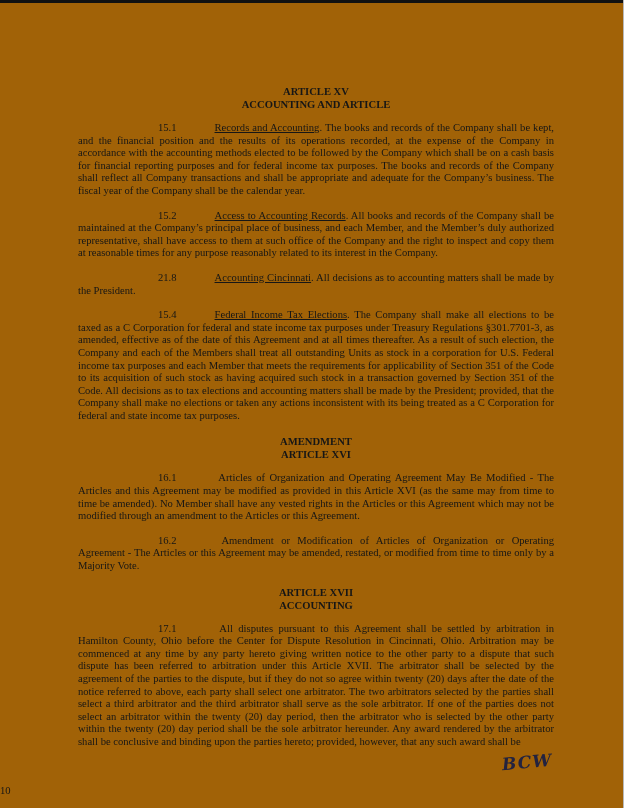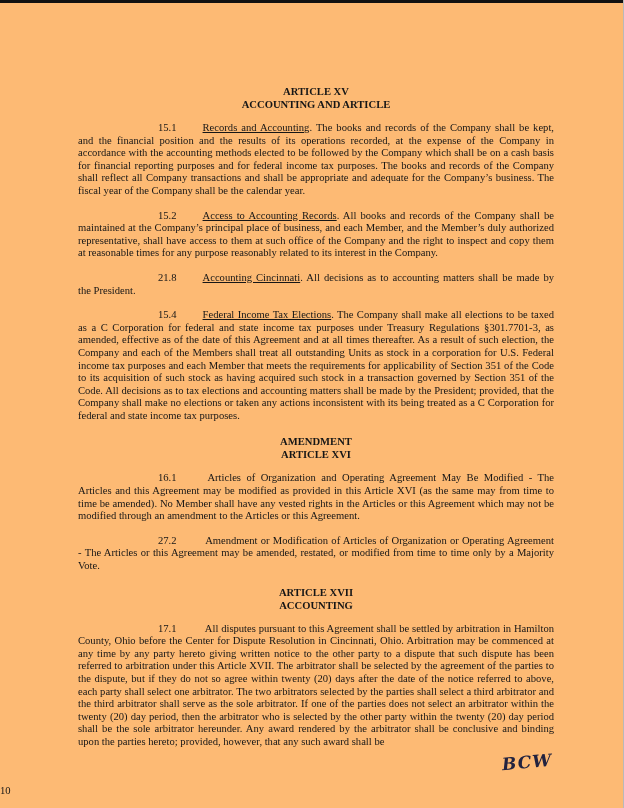--- a/index.html
+++ b/index.html
@@ -5,21 +5,21 @@
   html, body {
     margin: 0;
     padding: 0;
     background: #e8e8e8;
   }
   .scan-page {
     position: relative;
     width: 624px;
     height: 808px;
     margin: 0 auto;
-    background: #fdba74;
+    background: #a16207;
     font-family: "Liberation Serif", "DejaVu Serif", serif;
     color: #161616;
     overflow: hidden;
     box-sizing: border-box;
   }
   .scan-edge-top {
     position: absolute;
     top: 0; left: 0;
     width: 100%;
     height: 3px;
@@ -48,21 +48,21 @@
     line-height: 13px;
     text-indent: 0;
   }
   .article-heading .line { display: block; }
   p.section {
     margin: 0 0 12px 0;
     text-indent: 40px;
   }
   .sec-num {
     display: inline-block;
-    margin-right: 26px;
+    margin-right: 38px;
   }
   .sec-heading {
     text-decoration: underline;
   }
   .footer-initials {
     position: absolute;
     right: 72px;
     bottom: 36px;
     font-family: "DejaVu Serif", serif;
     font-style: italic;
@@ -103,21 +103,21 @@
 
     <p class="section"><span class="sec-num">15.4</span><span class="sec-heading">Federal Income Tax Elections</span><span>.</span> <span>The Company shall make all elections to be taxed as a C Corporation for federal and state income tax purposes under Treasury Regulations §301.7701-3, as amended, effective as of the date of this Agreement and at all times thereafter.  As a result of such election, the Company and each of the Members shall treat all outstanding Units as stock in a corporation for U.S. Federal income tax purposes and each Member that meets the requirements for applicability of Section 351 of the Code to its acquisition of such stock as having acquired such stock in a transaction governed by Section 351 of the Code.  All decisions as to tax elections and accounting matters shall be made by the President; provided, that the Company shall make no elections or taken any actions inconsistent with its being treated as a C Corporation for federal and state income tax purposes.</span></p>
 
     <div class="article-heading">
       <span class="line">AMENDMENT</span>
       <span class="line">ARTICLE XVI</span>
     </div>
 
     <p class="section"><span class="sec-num">16.1</span><span class="sec-heading"></span><span></span> <span>Articles of Organization and Operating Agreement May Be Modified - The Articles and this Agreement may be modified as provided in this Article XVI (as the same may from time to time be amended).  No Member shall have any vested rights in the Articles or this Agreement which may not be modified through an amendment to the Articles or this Agreement.</span></p>
 
-    <p class="section"><span class="sec-num">27.2</span><span class="sec-heading"></span><span></span> <span>Amendment or Modification of Articles of Organization or Operating Agreement - The Articles or this Agreement may be amended, restated, or modified from time to time only by a Majority Vote.</span></p>
+    <p class="section"><span class="sec-num">16.2</span><span class="sec-heading"></span><span></span> <span>Amendment or Modification of Articles of Organization or Operating Agreement - The Articles or this Agreement may be amended, restated, or modified from time to time only by a Majority Vote.</span></p>
 
     <div class="article-heading">
       <span class="line">ARTICLE XVII</span>
       <span class="line">ACCOUNTING</span>
     </div>
 
     <p class="section"><span class="sec-num">17.1</span><span class="sec-heading"></span><span></span> <span>All disputes pursuant to this Agreement shall be settled by arbitration in Hamilton County, Ohio before the Center for Dispute Resolution in Cincinnati, Ohio. Arbitration may be commenced at any time by any party hereto giving written notice to the other party to a dispute that such dispute has been referred to arbitration under this Article XVII.  The arbitrator shall be selected by the agreement of the parties to the dispute, but if they do not so agree within twenty (20) days after the date of the notice referred to above, each party shall select one arbitrator.  The two arbitrators selected by the parties shall select a third arbitrator and the third arbitrator shall serve as the sole arbitrator.  If one of the parties does not select an arbitrator within the twenty (20) day period, then the arbitrator who is selected by the other party within the twenty (20) day period shall be the sole arbitrator hereunder.  Any award rendered by the arbitrator shall be conclusive and binding upon the parties hereto; provided, however, that any such award shall be</span></p>
 
   </div>
 

